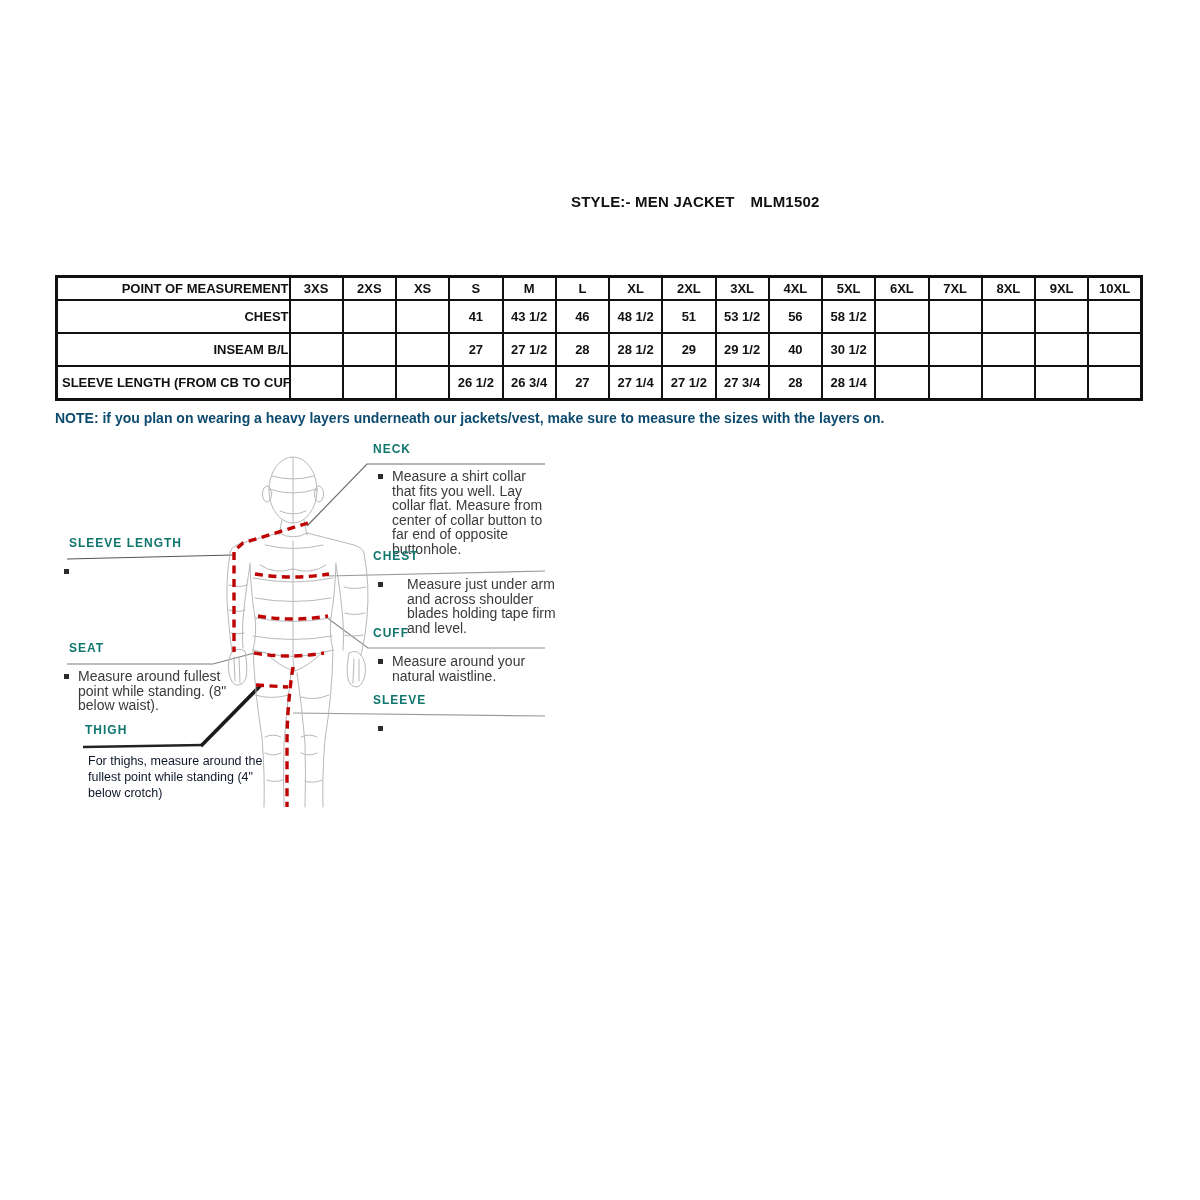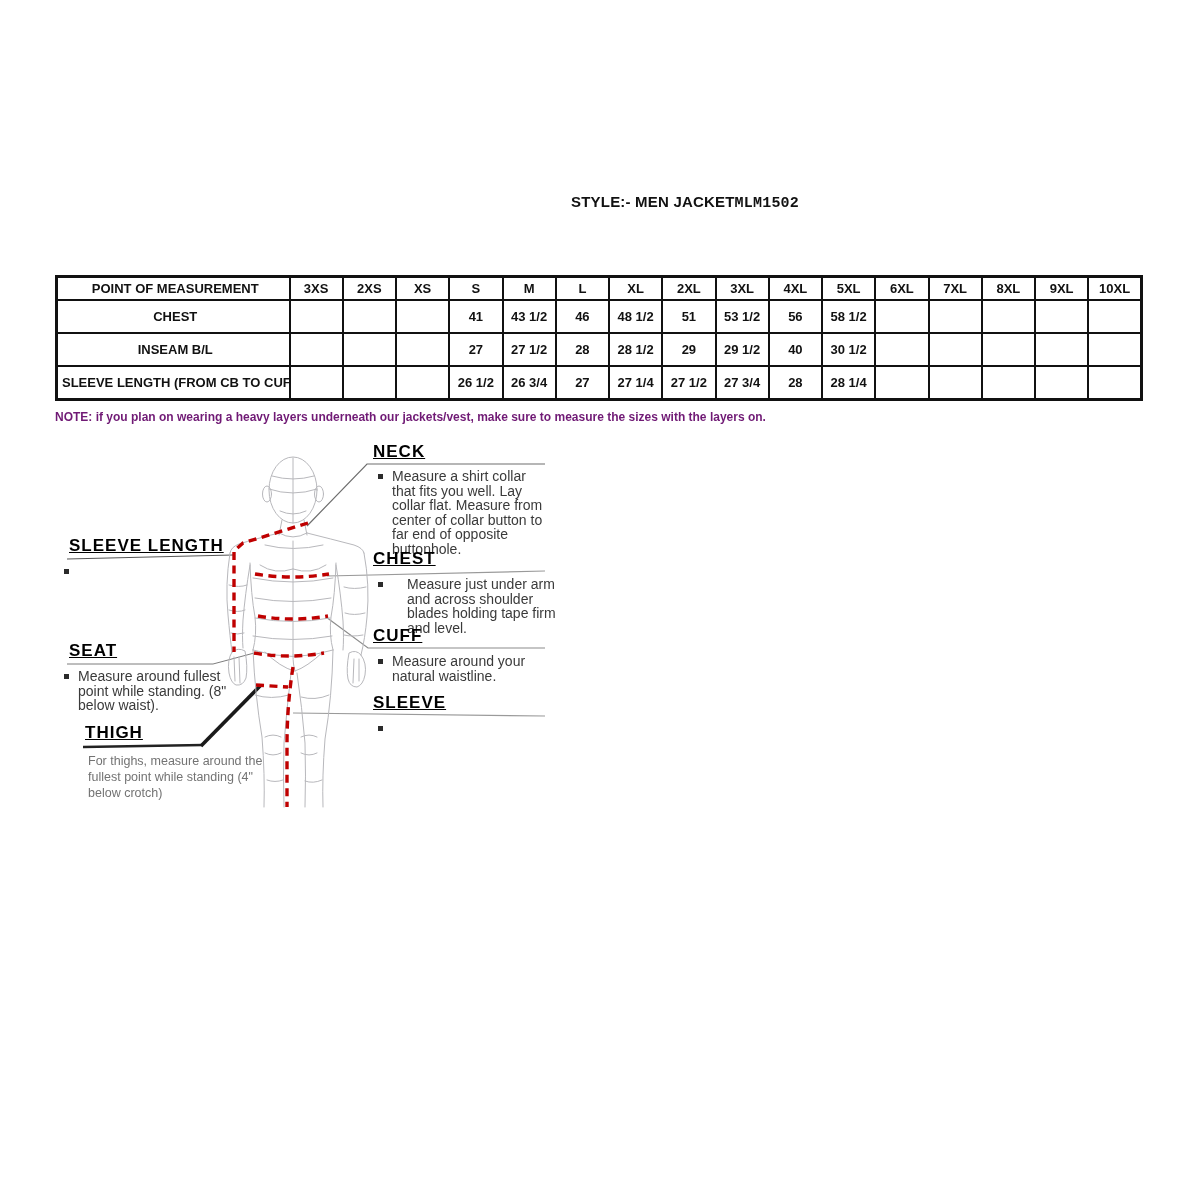--- a/index.html
+++ b/index.html
@@ -2,47 +2,47 @@
 <html><head>
 <meta charset="utf-8">
 <style>
   html,body{margin:0;padding:0;}
   body{
     width:1200px;height:1200px;background:#ffffff;position:relative;
     font-family:"Liberation Sans","DejaVu Sans",sans-serif;color:#1a1a1a;overflow:hidden;
   }
   
   .doc-title{position:absolute;left:571px;top:193px;font-size:15px;font-weight:700;letter-spacing:.2px;color:#111;}
-  .doc-title .code{font-family:Liberation Mono, monospace;}
+  .doc-title .code{margin-left:16px;}
   
   .size-table{
     position:absolute;left:55px;top:275px;width:1085px;
     border-collapse:collapse;table-layout:fixed;border:3px solid #111;
   }
   .size-table th,.size-table td{
     border:2px solid #111;font-size:13px;font-weight:700;color:#111;
     text-align:center;vertical-align:middle;padding:0;overflow:hidden;white-space:nowrap;
   }
   .size-table thead th{height:21px;}
   .size-table tbody td{height:31px;}
-  .size-table .rowlabel{text-align:center;padding-left:4px;}
-  
-  .note-line{position:absolute;left:55px;top:410px;font-size:12px;font-weight:700;color:#701a75;}
+  .size-table .rowlabel{text-align:right;padding-left:4px;}
+  
+  .note-line{position:absolute;left:55px;top:410px;font-size:14px;font-weight:700;color:#0c4a6e;}
   
   .diagram{position:absolute;left:55px;top:440px;width:500px;height:370px;overflow:hidden;}
   .diagram svg{position:absolute;left:0;top:0;}
   .dg-heading{
-    position:absolute;font-size:17px;font-weight:700;letter-spacing:1px;
-    color:#000000;white-space:nowrap;text-decoration:underline;
+    position:absolute;font-size:12px;font-weight:700;letter-spacing:1px;
+    color:#0f766e;white-space:nowrap;
   }
   .dg-text{
     position:absolute;font-size:14px;line-height:14.5px;color:#3a3a3a;
   }
   .dg-bullet{position:absolute;width:5px;height:5px;background:#2b2b2b;}
-  .thigh-text{font-size:12.5px;line-height:16px;color:#737373;}
+  .thigh-text{font-size:12.5px;line-height:16px;color:#0f172a;}
 </style>
 </head>
 <body>
 
 <div class="doc-title">
   <span>STYLE:- MEN JACKET</span><span class="code">MLM1502</span>
 </div>
 
 <table class="size-table">
   <colgroup>

